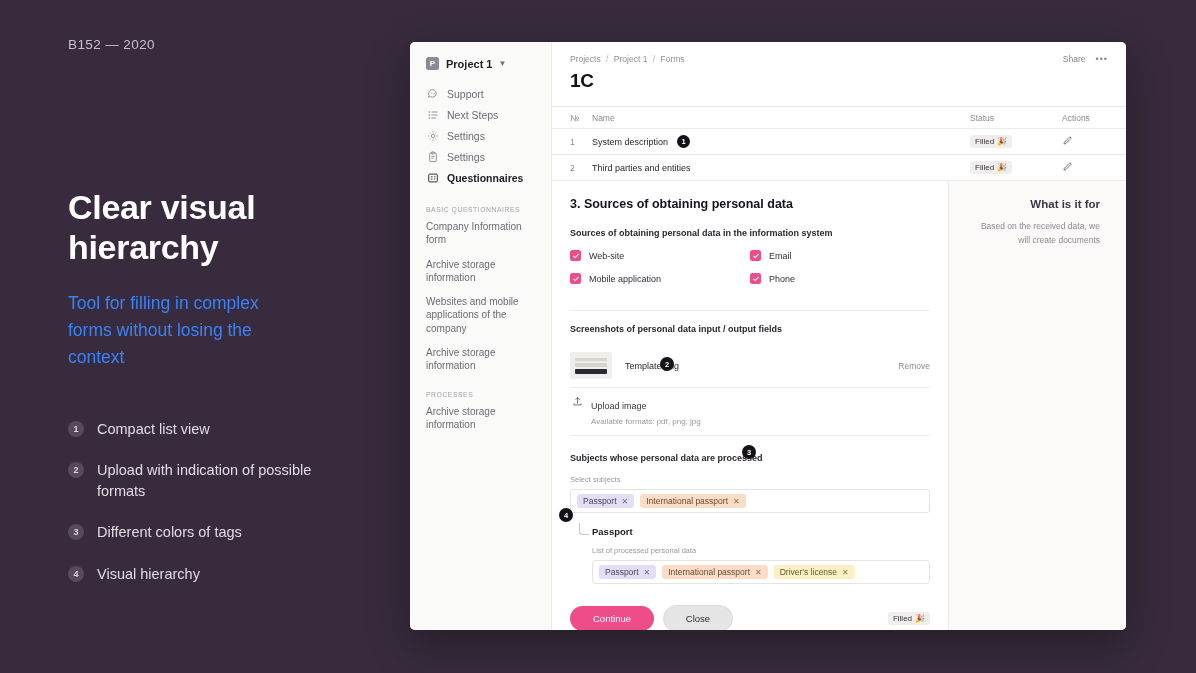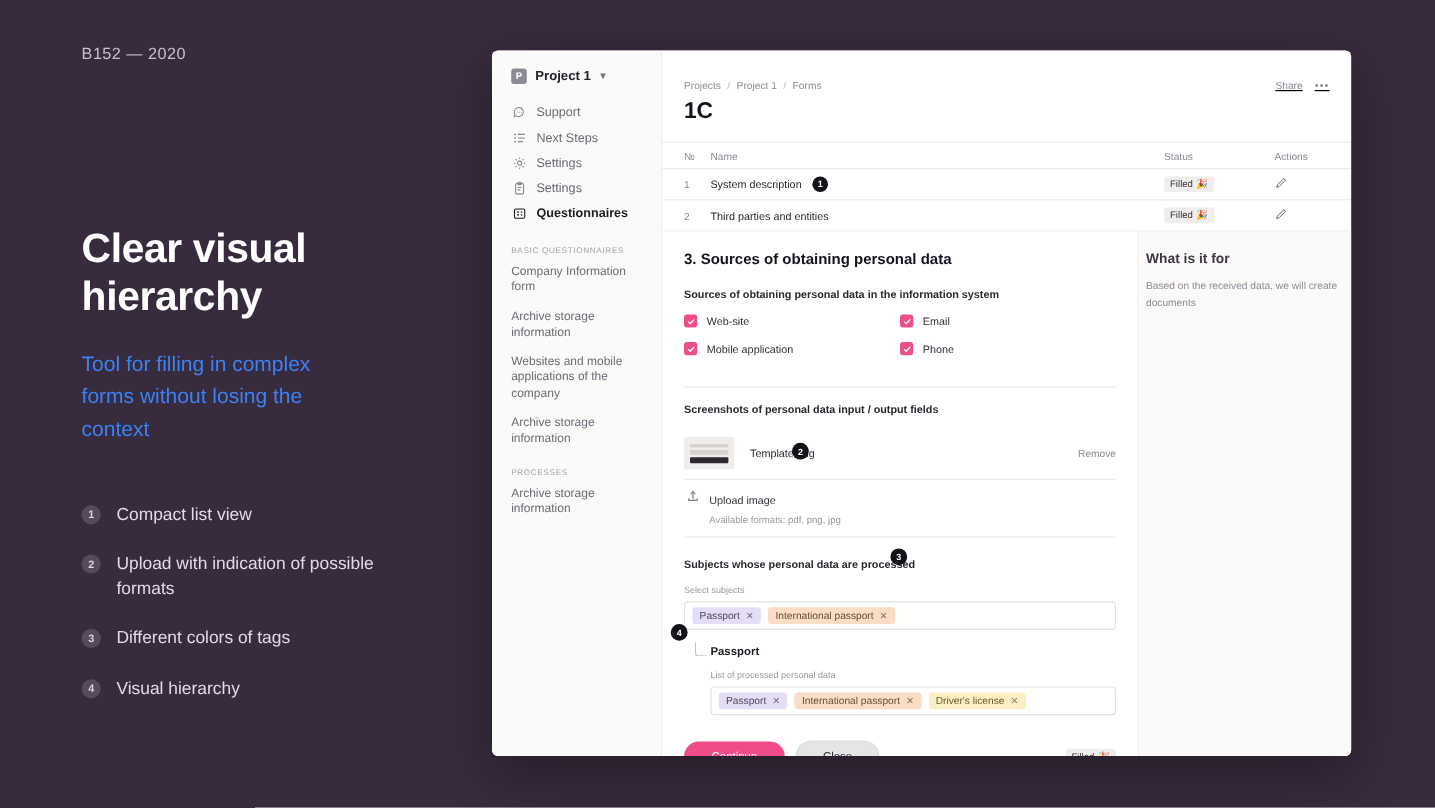--- a/index.html
+++ b/index.html
@@ -179,37 +179,36 @@
   
   .app-main {
     flex: 1;
     display: flex;
     flex-direction: column;
     min-width: 0;
     background: #ffffff;
   }
 
   .main-header {
-    padding: 24px 18px 0 18px;
+    padding: 12px 18px 0 18px;
   }
   .header-top {
     display: flex;
     align-items: center;
     justify-content: space-between;
   }
   .breadcrumb {
     font-size: 8.5px;
     color: #908b96;
   }
   .breadcrumb .sep { margin: 0 3px; color: #b9b5bd; }
   .header-actions {
     display: flex;
     align-items: center;
     gap: 10px;
-    text-decoration: underline;
   }
   .share-link {
     font-size: 8.5px;
     color: #8b8691;
     cursor: pointer;
   }
   .dots {
     font-size: 9px;
     color: #8b8691;
     letter-spacing: 1px;
@@ -283,21 +282,22 @@
     min-width: 0;
     position: relative;
     background: #fff;
   }
 
   .aside-col {
     width: 178px;
     flex: 0 0 178px;
     border-left: 1px solid #eeecea;
     background: #fbfaf9;
-    padding: 17px 6px;
+    padding: 17px 26px;
+    text-align: right;
   }
   .aside-title {
     font-size: 11.5px;
     font-weight: bold;
     color: #3c3743;
     margin-bottom: 10px;
   }
   .aside-text {
     font-size: 8.5px;
     line-height: 1.62;

